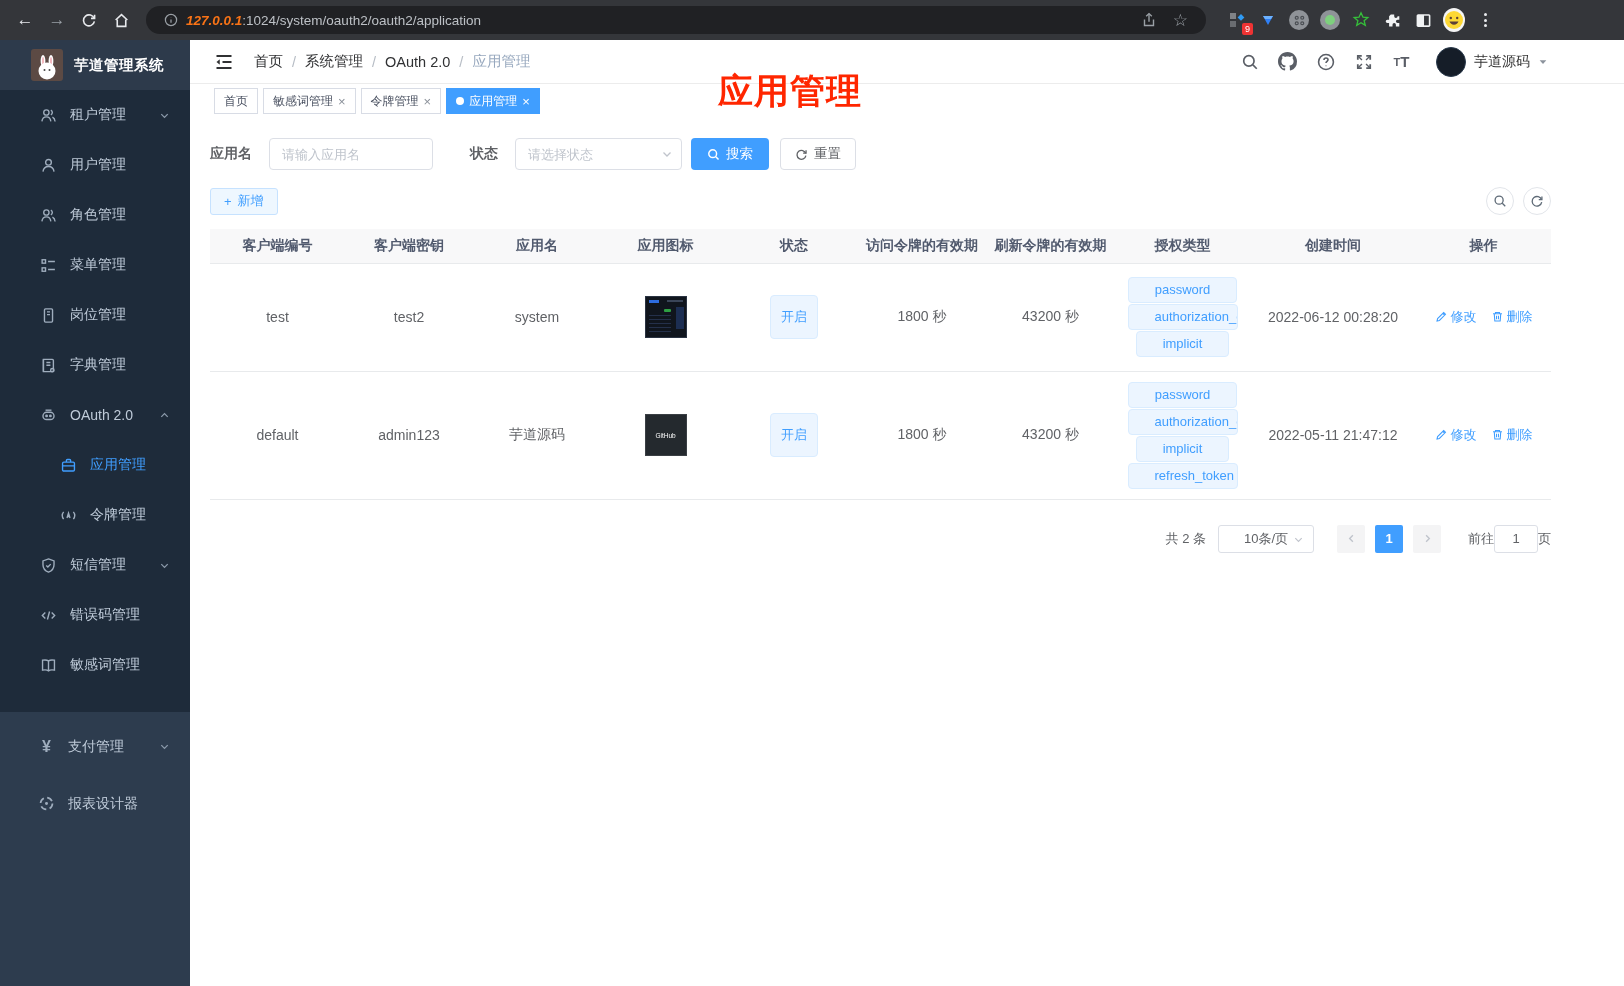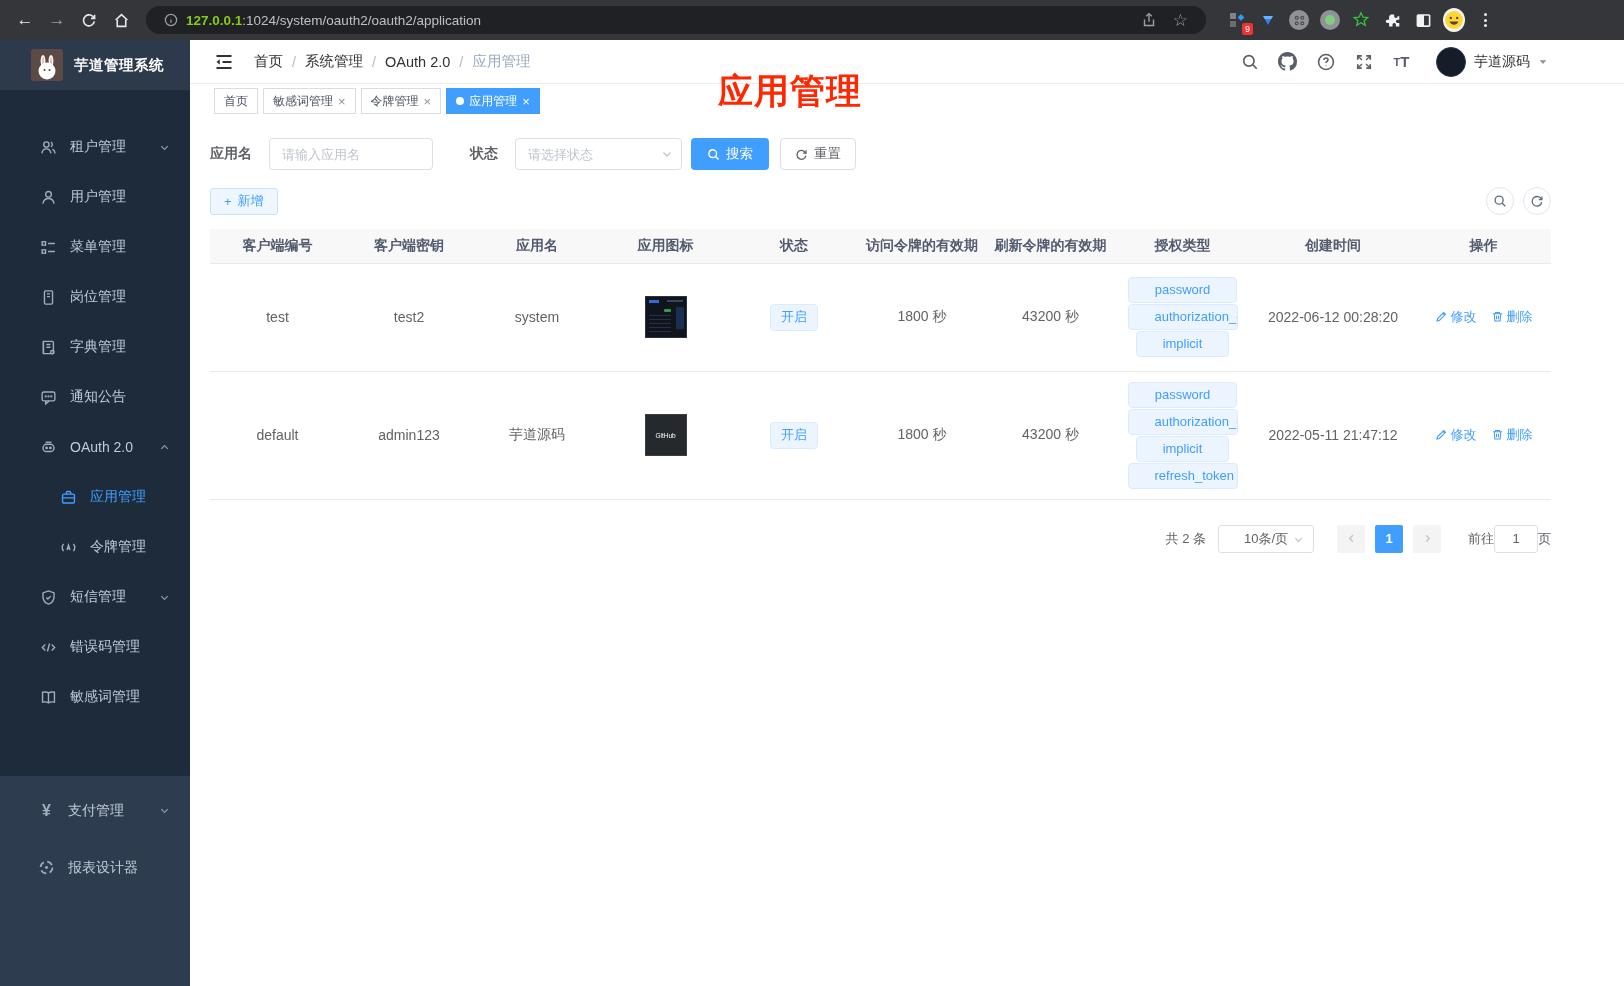--- a/index.html
+++ b/index.html
@@ -5,37 +5,37 @@
   * { margin:0; padding:0; box-sizing:border-box; }
   html,body { width:1624px; height:986px; overflow:hidden; }
   body { font-family:"Liberation Sans","DejaVu Sans",sans-serif; background:#fff; position:relative; }
   svg { display:block; }
 
   
   .browser { height:40px; background:#34363a; display:flex; align-items:center; padding:0 10px; gap:2px; }
   .b-btn { width:30px; height:30px; border-radius:50%; display:flex; align-items:center; justify-content:center; color:#e8eaed; font-size:17px; flex:0 0 auto; }
   .b-btn.dim { color:#9aa0a6; }
   .urlbar { flex:0 0 auto; width:1060px; height:28px; background:#202124; border-radius:14px; display:flex; align-items:center; padding:0 10px; margin:0 8px; }
-  .urlbar .host { color:#84cc16; font-size:13.5px; font-weight:700; }
+  .urlbar .host { color:#f97316; font-size:13.5px; font-weight:700;font-style:italic; }
   .urlbar .rest { color:#bdc1c6; font-size:13.5px; }
   .url-spacer { flex:1; }
   .url-ic { color:#9aa0a6; margin:0 8px; font-size:14px; display:flex; align-items:center; }
   .ext-strip { display:flex; align-items:center; gap:9px; margin-left:10px; }
   .ext { width:22px; height:22px; display:flex; align-items:center; justify-content:center; position:relative; flex:0 0 auto; }
   .ext-badge { position:absolute; right:-5px; bottom:-4px; background:#e33; color:#fff; font-size:9px; padding:0 3px; border-radius:2px; line-height:12px; }
   .circle-gray { width:20px; height:20px; border-radius:50%; background:#8f9398; display:flex; align-items:center; justify-content:center; }
   .avatar-emoji { width:24px; height:24px; border-radius:50%; background:#f5f5f5; display:flex; align-items:center; justify-content:center; }
   .dots-v { display:flex; flex-direction:column; gap:2.5px; padding:0 4px; }
   .dots-v i { width:3px; height:3px; border-radius:50%; background:#e8eaed; }
 
   
   .app { display:flex; height:946px; }
 
   
-  .sidebar { width:190px; background:#1e2b3a; display:flex; flex-direction:column; flex:0 0 auto;gap:32px; }
+  .sidebar { width:190px; background:#1e2b3a; display:flex; flex-direction:column; flex:0 0 auto; }
   .logo { height:50px; background:#2d3a4b; display:flex; align-items:center; padding-left:31px; gap:11px; flex:0 0 auto; }
   .logo-img { width:32px; height:32px; border-radius:3px; background:#5c4a44; display:flex; align-items:flex-end; justify-content:center; overflow:hidden; }
   .logo-title { color:#fff; font-size:14.5px; font-weight:700; letter-spacing:.5px; }
   .menu { padding-bottom:22px; }
   .m-item { height:50px; display:flex; align-items:center; padding-left:40px; gap:13px; color:#bfcbd9; font-size:14px; position:relative; cursor:pointer; }
   .m-item .mi { width:17px; height:17px; color:#9fadbd; flex:0 0 auto; }
   .m-item.sub { padding-left:60px; }
   .m-item.active { color:#409eff; }
   .m-item.active .mi { color:#409eff; }
   .chev { position:absolute; right:20px; color:#8c9bab; }
@@ -95,21 +95,21 @@
   .grid td { text-align:center; font-size:14px; color:#606266; border-bottom:1px solid #e8eaec; padding:10px 4px; vertical-align:middle; }
   .appicon { width:42px; height:42px; margin:0 auto; background:#10151d; border:1px solid #2a3342; position:relative; overflow:hidden; }
   .appicon .bar1 { position:absolute; left:3px; top:3px; width:10px; height:3px; background:#2d6cdf; }
   .appicon .bar2 { position:absolute; right:3px; top:3px; width:16px; height:2px; background:#3a4558; }
   .appicon .dotg { position:absolute; left:18px; top:12px; width:7px; height:3px; background:#2ea043; border-radius:1px; }
   .appicon .panel { position:absolute; right:2px; top:10px; width:8px; height:22px; background:#1c2e52; }
   .appicon .lines { position:absolute; left:3px; top:18px; width:22px; height:20px;
       background:repeating-linear-gradient(#24304a 0 1px, transparent 1px 4px); }
   .appicon.gh { background:#24292e; display:flex; align-items:center; justify-content:center; border:1px solid #3a3f44; }
   .appicon.gh span { color:#fff; font-size:6.5px; }
-  .status-tag { display:inline-flex; align-items:center; justify-content:center; height:27px; padding:0 10px; background:#ecf5ff; border:1px solid #d9ecff; color:#409eff; border-radius:4px; font-size:13px; }
+  .status-tag { display:inline-flex; align-items:center; justify-content:center; height:44px; padding:0 10px; background:#ecf5ff; border:1px solid #d9ecff; color:#409eff; border-radius:4px; font-size:13px; }
   .grants { display:flex; flex-direction:column; align-items:center; gap:1px; }
   .g-tag { display:inline-block; height:26px; line-height:24px; padding:0 26px; background:#ecf5ff; border:1px solid #d9ecff; color:#409eff; border-radius:4px; font-size:13px; max-width:110px; overflow:hidden; white-space:nowrap; }
   .op-link { color:#409eff; font-size:13px; display:inline-flex; align-items:center; gap:3px; cursor:pointer; margin:0 7px; white-space:nowrap; }
   .op-link svg { width:13px; height:13px; }
 
   
   .pager { margin-top:25px; display:flex; align-items:center; justify-content:flex-end; font-size:13px; color:#606266; }
   .pg-total { margin-right:12px; }
   .pg-size { position:relative; width:96px; height:28px; border:1px solid #dcdfe6; border-radius:3px; display:flex; align-items:center; justify-content:center; color:#606266; margin-right:18px; }
   .pg-size .sel-caret { top:8px; }
@@ -255,50 +255,48 @@
       </div>
       <div class="m-item">
         <svg class="mi" viewBox="0 0 16 16" fill="none" stroke="currentColor" stroke-width="1.3">
             <circle cx="8" cy="5" r="2.7"></circle>
             <path d="M2.8 13.8c.4-3 2.4-4.8 5.2-4.8s4.8 1.8 5.2 4.8"></path>
           </svg>
         <span>用户管理</span>
       </div>
       <div class="m-item">
         <svg class="mi" viewBox="0 0 16 16" fill="none" stroke="currentColor" stroke-width="1.3">
+            <circle cx="6" cy="5.2" r="2.5"></circle>
+            <path d="M1.8 13.6c.3-2.7 2-4.3 4.2-4.3s3.9 1.6 4.2 4.3"></path>
+            <path d="M10.2 2.9a2.5 2.5 0 0 1 0 4.5M11.7 9.6c1.5.7 2.3 2 2.5 4"></path>
+          </svg>
+        <span>角色管理</span>
+      </div>
+      <div class="m-item">
+        <svg class="mi" viewBox="0 0 16 16" fill="none" stroke="currentColor" stroke-width="1.3">
             <rect x="2" y="2.6" width="3.2" height="3.2"></rect>
             <rect x="2" y="10.2" width="3.2" height="3.2"></rect>
             <path d="M7.6 4.2h6.4M7.6 11.8h6.4"></path>
           </svg>
         <span>菜单管理</span>
       </div>
       <div class="m-item">
         <svg class="mi" viewBox="0 0 16 16" fill="none" stroke="currentColor" stroke-width="1.3">
             <rect x="4.2" y="1.8" width="7.6" height="12.4" rx="1"></rect>
             <path d="M6.6 4.6h2.8M6.6 7.2h2.8"></path>
           </svg>
         <span>岗位管理</span>
       </div>
       <div class="m-item">
         <svg class="mi" viewBox="0 0 16 16" fill="none" stroke="currentColor" stroke-width="1.3">
             <path d="M3.2 2.2h8.4a1 1 0 0 1 1 1v9.6a1 1 0 0 1-1 1H3.2z"></path>
             <path d="M3.2 2.2v11.6M6 5.2h3.8M6 7.8h3.8"></path>
             <circle cx="11.6" cy="12.4" r="1.6"></circle>
           </svg>
         <span>字典管理</span>
-      </div>
-      <div class="m-item">
-        <svg class="mi" viewBox="0 0 16 16" fill="none" stroke="currentColor" stroke-width="1.3">
-            <rect x="2" y="2.8" width="12" height="8.4" rx="1.6"></rect>
-            <path d="M5.4 11.2v2.8l3.2-2.8"></path>
-            <circle cx="5.4" cy="7" r=".4" fill="currentColor"></circle>
-            <circle cx="8" cy="7" r=".4" fill="currentColor"></circle>
-            <circle cx="10.6" cy="7" r=".4" fill="currentColor"></circle>
-          </svg>
-        <span>通知公告</span>
       </div>
       <div class="m-item">
         <svg class="mi" viewBox="0 0 16 16" fill="none" stroke="currentColor" stroke-width="1.3">
             <rect x="2.8" y="5" width="10.4" height="6.8" rx="3.4"></rect>
             <circle cx="6.2" cy="8.4" r=".7" fill="currentColor"></circle>
             <circle cx="9.8" cy="8.4" r=".7" fill="currentColor"></circle>
             <path d="M5.2 3h5.6"></path>
           </svg>
         <span>OAuth 2.0</span>
         <span class="chev">

